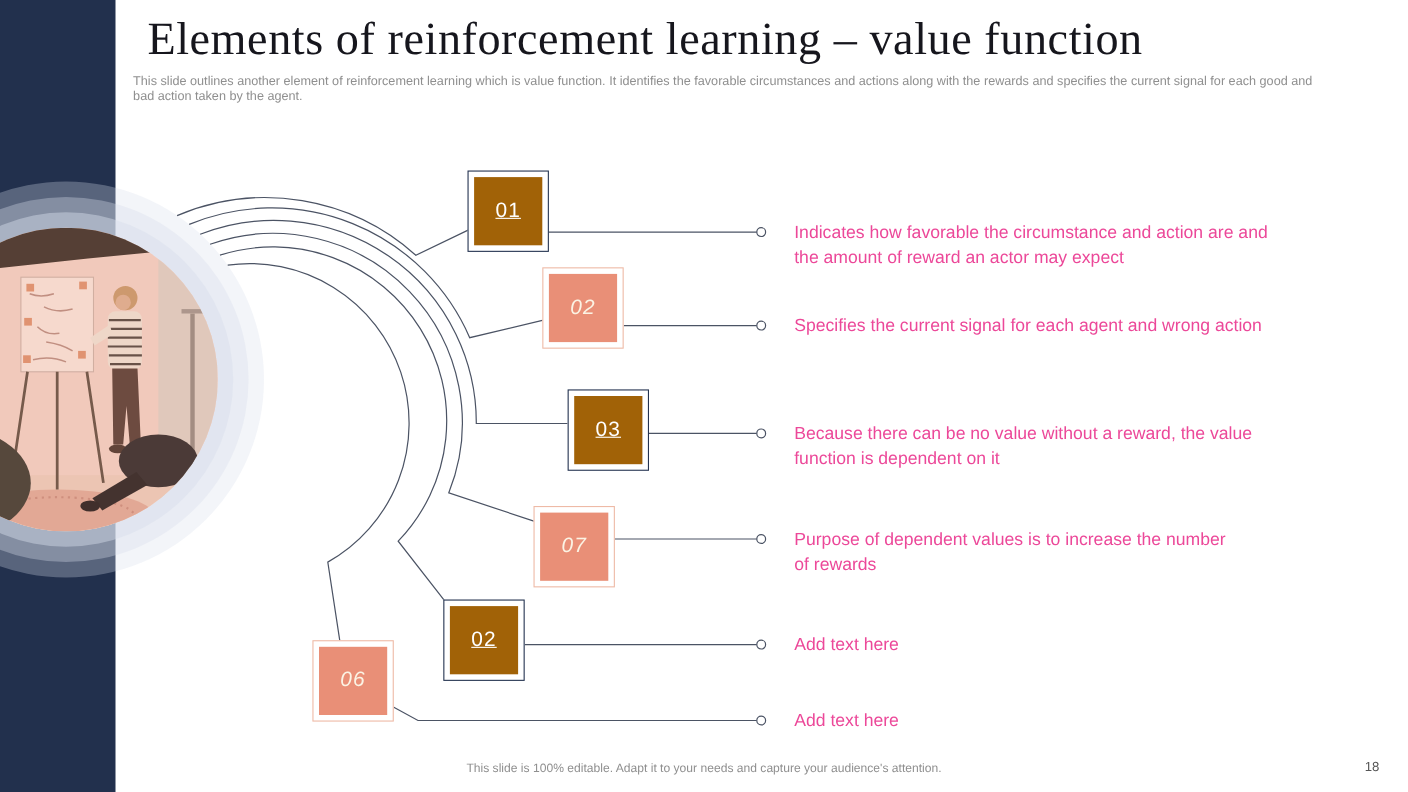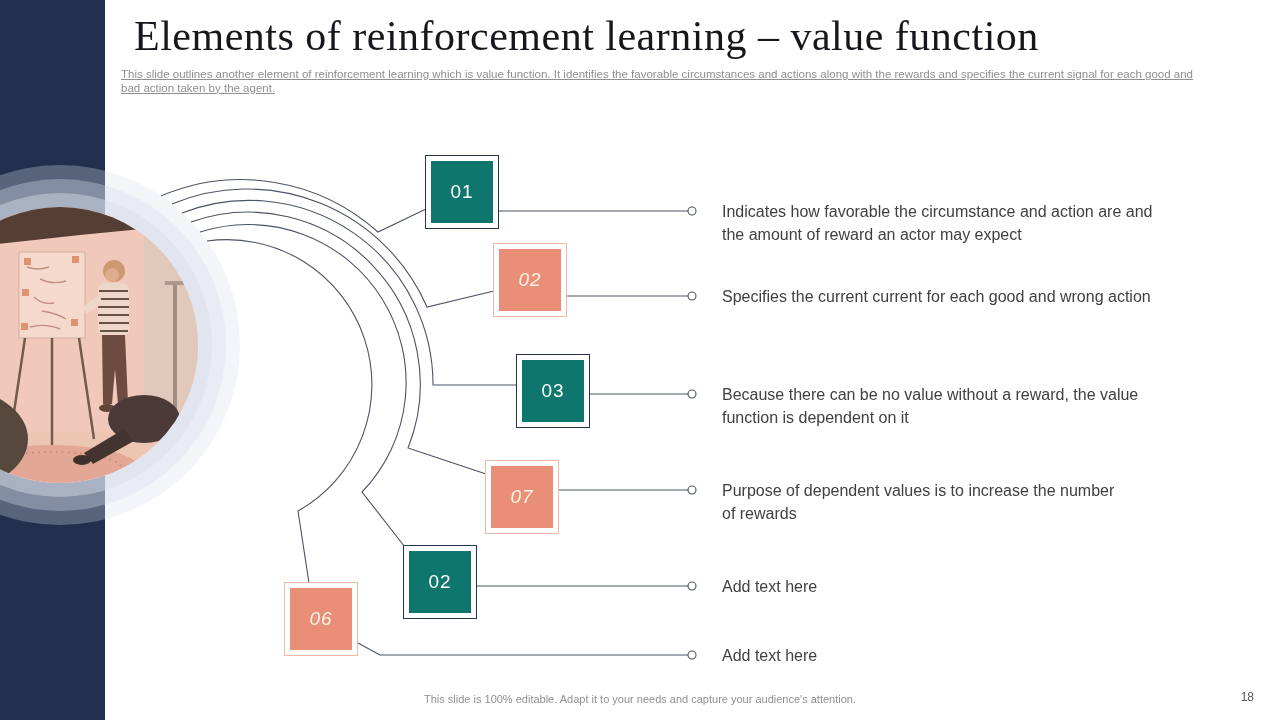--- a/index.html
+++ b/index.html
@@ -14,34 +14,34 @@
   svg.layer{position:absolute;left:0;top:0;width:1280px;height:720px;}
 
   
   #photo-circle{left:-78px;top:207px;width:276px;height:276px;border-radius:50%;
                 overflow:hidden;background:#f3d8cf;}
 
   
   #page-title{left:121px;top:12px;width:1100px;font-family:"Liberation Serif",serif;
               font-size:42px;color:#16161d;letter-spacing:.5px;white-space:nowrap;margin-left:13px;}
   #page-subtitle{left:121px;top:68px;width:1150px;font-size:11.5px;line-height:13.5px;
-                 color:#8f8f8f;white-space:pre-line;text-decoration:underline;}
+                 color:#8f8f8f;white-space:pre-line;}
 
   
   .numbox{position:absolute;width:62px;height:62px;padding:5px;background:#ffffff;
           border:1px solid;box-sizing:content-box;}
   .numbox .numbox-inner{width:62px;height:62px;display:flex;align-items:center;
           justify-content:center;font-size:19px;letter-spacing:1px;}
   .numbox.navy{border-color:#243350;}
-  .numbox.navy .numbox-inner{background:#0f766e;color:#ffffff;}
+  .numbox.navy .numbox-inner{background:#a16207;color:#ffffff;text-decoration:underline;}
   .numbox.salmon{border-color:#eebaa6;}
   .numbox.salmon .numbox-inner{background:#e98f77;color:#fbf3e4;font-style:italic;}
 
   
-  .row-text{position:absolute;width:530px;font-size:16px;line-height:23px;color:#404040;
+  .row-text{position:absolute;width:530px;font-size:16px;line-height:23px;color:#ec4899;
             white-space:pre-line;}
 
   
   #footer-note{left:0;top:693px;width:1280px;text-align:center;font-size:11px;color:#8f8f8f;}
   #page-number{right:26px;top:690px;font-size:12px;color:#565656;}
 </style>
 </head>
 <body>
 
 <div id="sidebar" class="abs"></div>
@@ -139,21 +139,21 @@
 </div>
 <div class="numbox navy" style="left:403px;top:545px">
   <div class="numbox-inner">02</div>
 </div>
 <div class="numbox salmon" style="left:284px;top:582px">
   <div class="numbox-inner">06</div>
 </div>
 
 <div class="row-text" style="left:722px;top:200px">Indicates how favorable the circumstance and action are and
 the amount of reward an actor may expect</div>
-<div class="row-text" style="left:722px;top:285px">Specifies the current current for each good and wrong action</div>
+<div class="row-text" style="left:722px;top:285px">Specifies the current signal for each agent and wrong action</div>
 <div class="row-text" style="left:722px;top:383px">Because there can be no value without a reward, the value
 function is dependent on it</div>
 <div class="row-text" style="left:722px;top:479px">Purpose of dependent values is to increase the number
 of rewards</div>
 <div class="row-text" style="left:722px;top:575px">Add text here</div>
 <div class="row-text" style="left:722px;top:644px">Add text here</div>
 
 <div id="footer-note" class="abs">This slide is 100% editable. Adapt it to your needs and capture your audience's attention.</div>
 <div id="page-number" class="abs">18</div>
 

